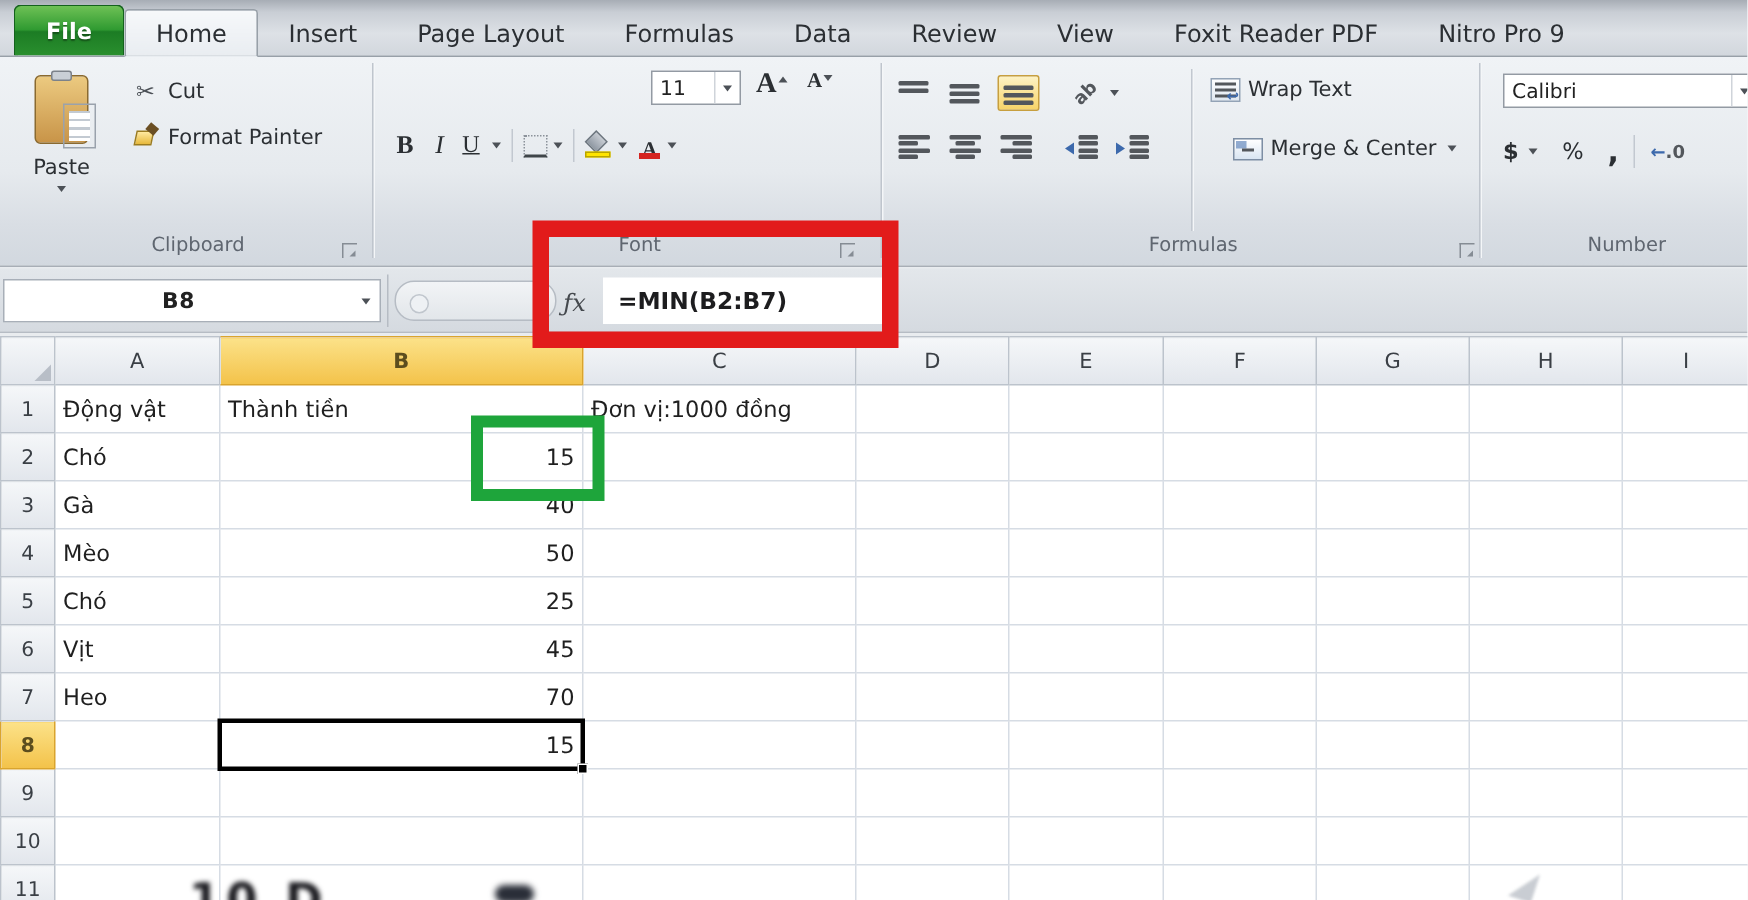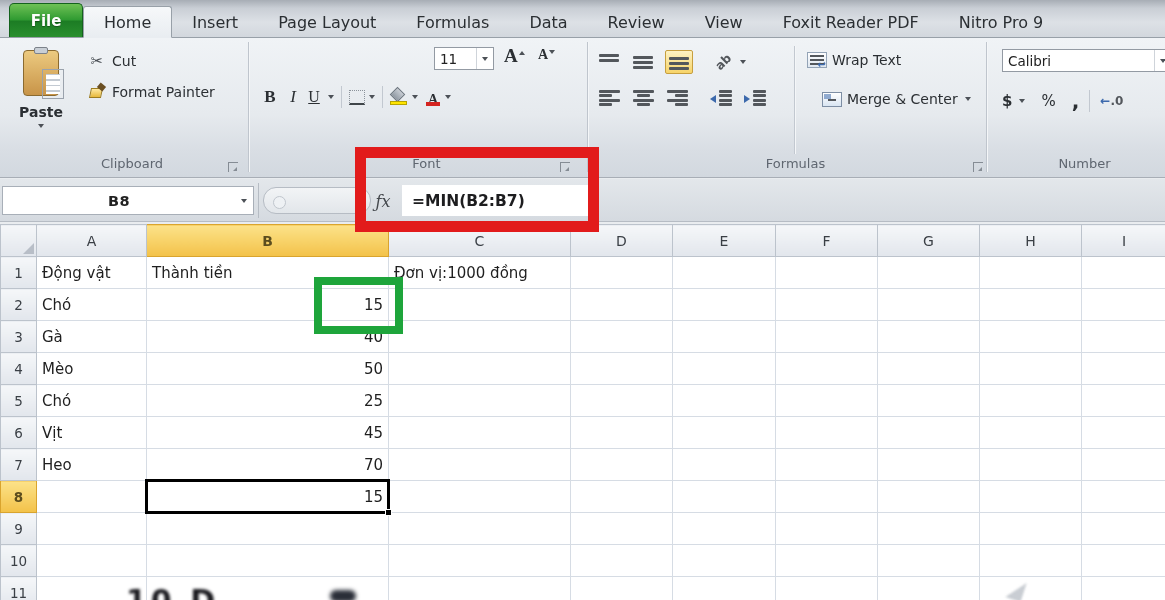--- a/index.html
+++ b/index.html
@@ -65,21 +65,21 @@
   .launcher::after{
     content:""; position:absolute; right:1px; bottom:1px;
     width:0; height:0;
     border-top:4px solid transparent; border-right:4px solid #858c94;
   }
   .dd{ width:0; height:0; border-left:3.5px solid transparent; border-right:3.5px solid transparent; border-top:4px solid #4c5157; display:inline-block; }
 
   
   .paste-btn{
     position:absolute; left:12px; top:8px; width:58px; height:106px;
-    display:flex; flex-direction:column; align-items:center; border-radius:3px;font-weight:bold;
+    display:flex; flex-direction:column; align-items:center; border-radius:3px;
   }
   .clipb{ position:relative; width:36px; height:46px; margin-top:4px; }
   .clipb .board{ position:absolute; inset:0; background:linear-gradient(#ecca80,#c89448); border:1px solid #8a6a30; border-radius:4px; }
   .clipb .clip{ position:absolute; top:-3px; left:11px; width:14px; height:7px; background:#c9cfd6; border:1px solid #7c828a; border-radius:2px; }
   .clipb .page{
     position:absolute; right:-5px; bottom:-3px; width:22px; height:30px;
     background:#fff; border:1px solid #9aa2ac;
     background-image:repeating-linear-gradient(#fff 0 4px, #c3cad2 4px 5.5px);
     background-clip:content-box; padding:4px 3px;
   }

